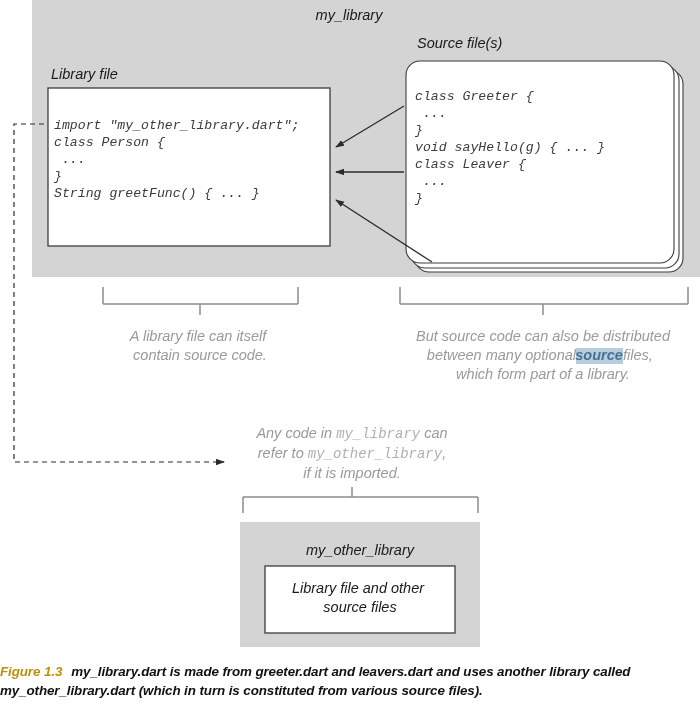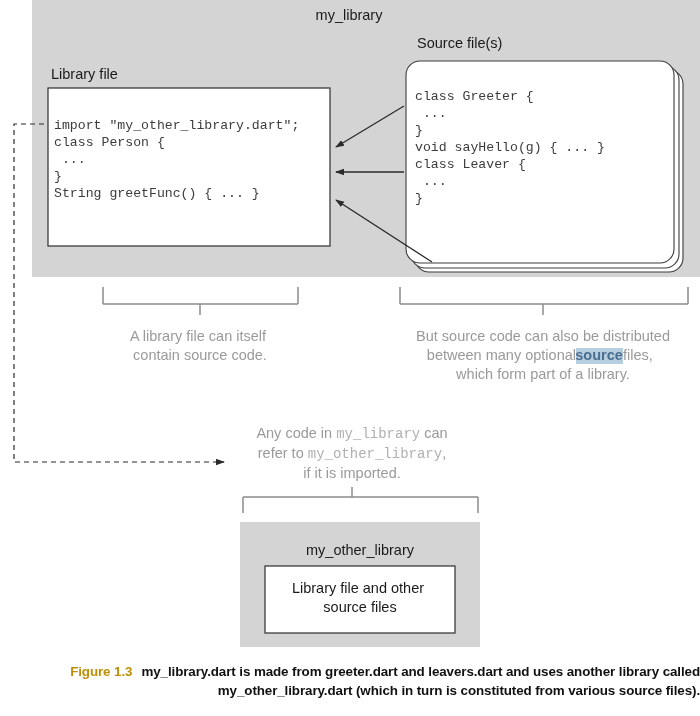--- a/index.html
+++ b/index.html
@@ -13,20 +13,21 @@
     font-family: "Liberation Sans", sans-serif;
     position: relative;
     overflow: hidden;
   }
   #figure-root {
     position: absolute;
     left: 0;
     top: 0;
     width: 700px;
     height: 644px;
+    font-style: italic;
   }
   svg.diagram {
     position: absolute;
     left: 0;
     top: 0;
     width: 700px;
     height: 716px;
     display: block;
   }
   
@@ -72,21 +73,20 @@
     position: absolute;
     left: 0;
     top: 662px;
     width: 700px;
     font-family: "Liberation Sans", sans-serif;
     font-size: 13.4px;
     font-weight: bold;
     line-height: 1.45;
     color: #111111;
     letter-spacing: -0.1px;
-    text-align: right;
   }
   .caption .fig-num {
     color: #bf8f08;
     font-weight: bold;
     margin-right: 9px;
   }
 </style>
 </head>
 <body>
 

